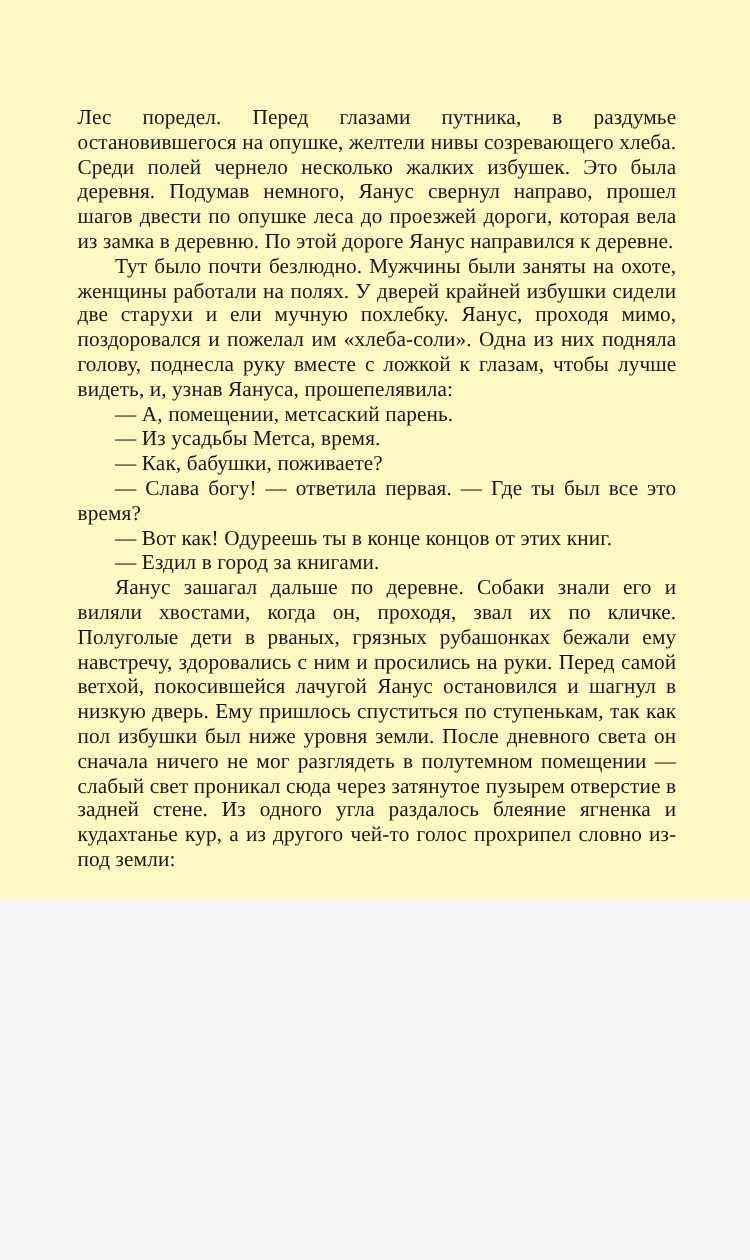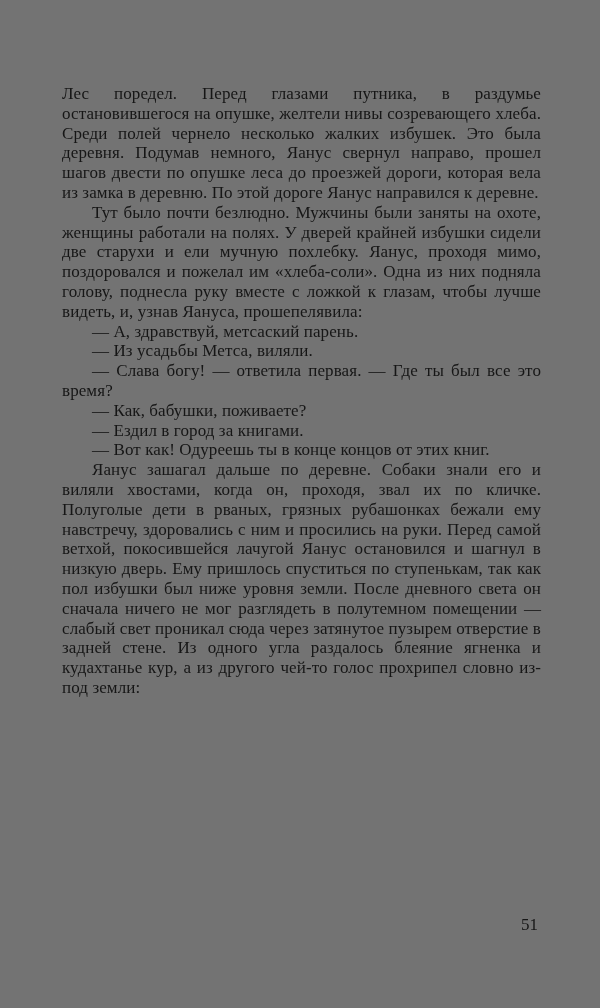--- a/index.html
+++ b/index.html
@@ -3,23 +3,23 @@
 <meta charset="utf-8">
 <style>
   html, body {
     margin: 0;
     padding: 0;
     background: #f4f4f2;
   }
   .page {
     position: relative;
     width: 600px;
-    height: 1008px;
+    height: 720px;
     margin: 0 auto;
-    background: #737373;
+    background: #fef9c3;
     color: #161616;
     font-family: "Liberation Serif", "DejaVu Serif", serif;
     overflow: hidden;
   }
   .text-block {
     position: absolute;
     left: 62px;
     top: 84px;
     width: 479px;
     font-size: 17px;
@@ -43,22 +43,22 @@
     color: #161616;
   }
 </style>
 </head>
 <body>
 
 <div class="page">
   <div class="text-block">
       <p class="">Лес поредел. Перед глазами путника, в раздумье остановившегося на опушке, желтели нивы созревающего хлеба. Среди полей чернело несколько жалких избушек. Это была деревня. Подумав немного, Яанус свернул направо, прошел шагов двести по опушке леса до проезжей дороги, которая вела из замка в деревню. По этой дороге Яанус направился к деревне.</p>
       <p class="indent">Тут было почти безлюдно. Мужчины были заняты на охоте, женщины работали на полях. У дверей крайней избушки сидели две старухи и ели мучную похлебку. Яанус, проходя мимо, поздоровался и пожелал им «хлеба-соли». Одна из них подняла голову, поднесла руку вместе с ложкой к глазам, чтобы лучше видеть, и, узнав Яануса, прошепелявила:</p>
-      <p class="indent">— А, здравствуй, метсаский парень.</p>
-      <p class="indent">— Из усадьбы Метса, виляли.</p>
+      <p class="indent">— А, помещении, метсаский парень.</p>
+      <p class="indent">— Из усадьбы Метса, время.</p>
+      <p class="indent">— Как, бабушки, поживаете?</p>
       <p class="indent">— Слава богу! — ответила первая. — Где ты был все это время?</p>
-      <p class="indent">— Как, бабушки, поживаете?</p>
+      <p class="indent">— Вот как! Одуреешь ты в конце концов от этих книг.</p>
       <p class="indent">— Ездил в город за книгами.</p>
-      <p class="indent">— Вот как! Одуреешь ты в конце концов от этих книг.</p>
       <p class="indent">Яанус зашагал дальше по деревне. Собаки знали его и виляли хвостами, когда он, проходя, звал их по кличке. Полуголые дети в рваных, грязных рубашонках бежали ему навстречу, здоровались с ним и просились на руки. Перед самой ветхой, покосившейся лачугой Яанус остановился и шагнул в низкую дверь. Ему пришлось спуститься по ступенькам, так как пол избушки был ниже уровня земли. После дневного света он сначала ничего не мог разглядеть в полутемном помещении — слабый свет проникал сюда через затянутое пузырем отверстие в задней стене. Из одного угла раздалось блеяние ягненка и кудахтанье кур, а из другого чей-то голос прохрипел словно из-под земли:</p>
     </div>
   <div class="page-number">51</div>
 </div>
 
 </body></html>

